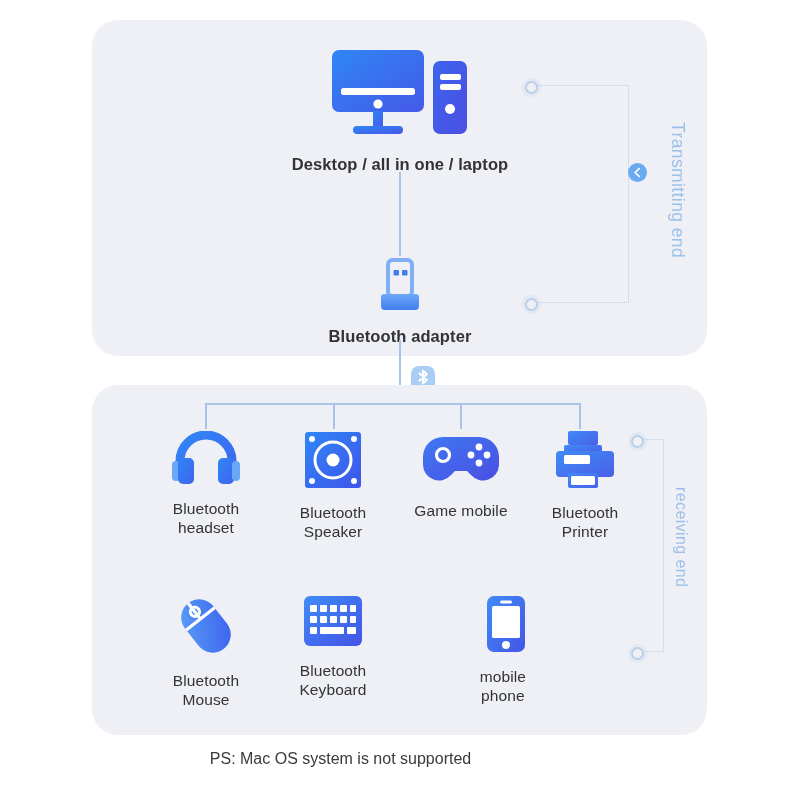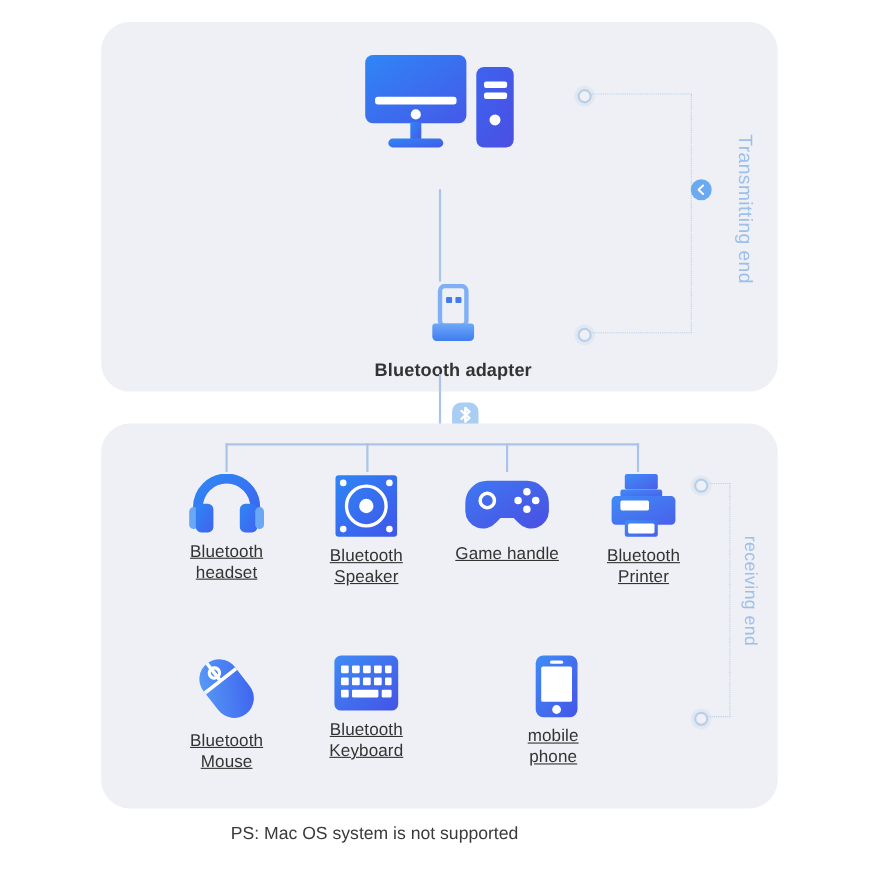--- a/index.html
+++ b/index.html
@@ -52,21 +52,21 @@
     left: 264px; top: 48px; width: 272px;
   }
   #node-computer .caption {
     font-weight: bold;
     font-size: 16.5px;
     margin-top: 11px;
   }
 
   
   #node-adapter {
-    left: 312px; top: 258px; width: 200px;
+    left: 300px; top: 258px; width: 200px;
   }
   #node-adapter .caption {
     font-weight: bold;
     font-size: 16.5px;
     margin-top: 9px;
   }
 
   
   #link-computer-adapter {
     position: absolute;
@@ -139,21 +139,21 @@
     letter-spacing: .4px;
     white-space: nowrap;
     transform-origin: left top;
     transform: rotate(90deg);
   }
   #label-transmitting { left: 688px; top: 122px; font-size: 17.5px; }
   #label-receiving    { left: 690px; top: 487px; font-size: 16px; }
 
   
   .device { width: 130px; }
-  .device .caption { margin-top: 2px; text-decoration: underline; }
+  .device .caption { margin-top: 10px; }
 
   #device-headset  { left: 141px; top: 431px; }
   #device-speaker  { left: 268px; top: 431px; }
   #device-gamepad  { left: 396px; top: 431px; }
   #device-printer  { left: 520px; top: 431px; }
   #device-mouse    { left: 141px; top: 595px; }
   #device-keyboard { left: 268px; top: 595px; }
   #device-phone    { left: 396px; top: 595px; align-items: flex-end; }
   #device-flat     { left: 520px; top: 595px; }
 
@@ -194,20 +194,21 @@
 
         <rect x="43" y="63" width="10" height="16" fill="url(#gMon)"></rect>
         <rect x="23" y="78" width="50" height="8" rx="4" fill="url(#gMon)"></rect>
 
         <rect x="103" y="13" width="34" height="73" rx="7" fill="url(#gTow)"></rect>
         <rect x="110" y="26" width="21" height="6" rx="2" fill="#ffffff"></rect>
         <rect x="110" y="36" width="21" height="6" rx="2" fill="#ffffff"></rect>
         <circle cx="120" cy="61" r="5" fill="#ffffff"></circle>
       </svg>
     </span>
+    <span class="caption">Desktop / all in one / laptop</span>
   </div>
 
   <div id="link-computer-adapter"></div>
 
   <div class="node" id="node-adapter">
     <span class="icon-wrap">
       <svg width="46" height="56" viewBox="0 0 46 56">
         <defs>
           <linearGradient id="gAdp" x1="0" y1="0" x2="0" y2="1">
             <stop offset="0%" stop-color="#6ea9f7"></stop>
@@ -309,21 +310,21 @@
           </linearGradient>
         </defs>
         <path d="M22 6 h36 a20 20 0 0 1 20 20 v8 a16 16 0 0 1 -28 10 l-4 -4 h-12 l-4 4 a16 16 0 0 1 -28 -10 v-8 a20 20 0 0 1 20 -20 z" fill="url(#gGp)"></path>
         <circle cx="22" cy="24" r="6.5" fill="none" stroke="#ffffff" stroke-width="3.2"></circle>
         <circle cx="58" cy="16" r="3.4" fill="#ffffff"></circle>
         <circle cx="50" cy="24" r="3.4" fill="#ffffff"></circle>
         <circle cx="66" cy="24" r="3.4" fill="#ffffff"></circle>
         <circle cx="58" cy="32" r="3.4" fill="#ffffff"></circle>
       </svg>
     </span>
-    <span class="caption">Game handle</span>
+    <span class="caption">Game mobile</span>
   </div>
 
   <div class="node device" id="device-printer">
     <span class="icon-wrap">
       <svg width="62" height="58" viewBox="0 0 62 58">
         <defs>
           <linearGradient id="gPr" x1="0" y1="0" x2="1" y2="1">
             <stop offset="0%" stop-color="#3f8cf6"></stop>
             <stop offset="100%" stop-color="#4a5fea"></stop>
           </linearGradient>

